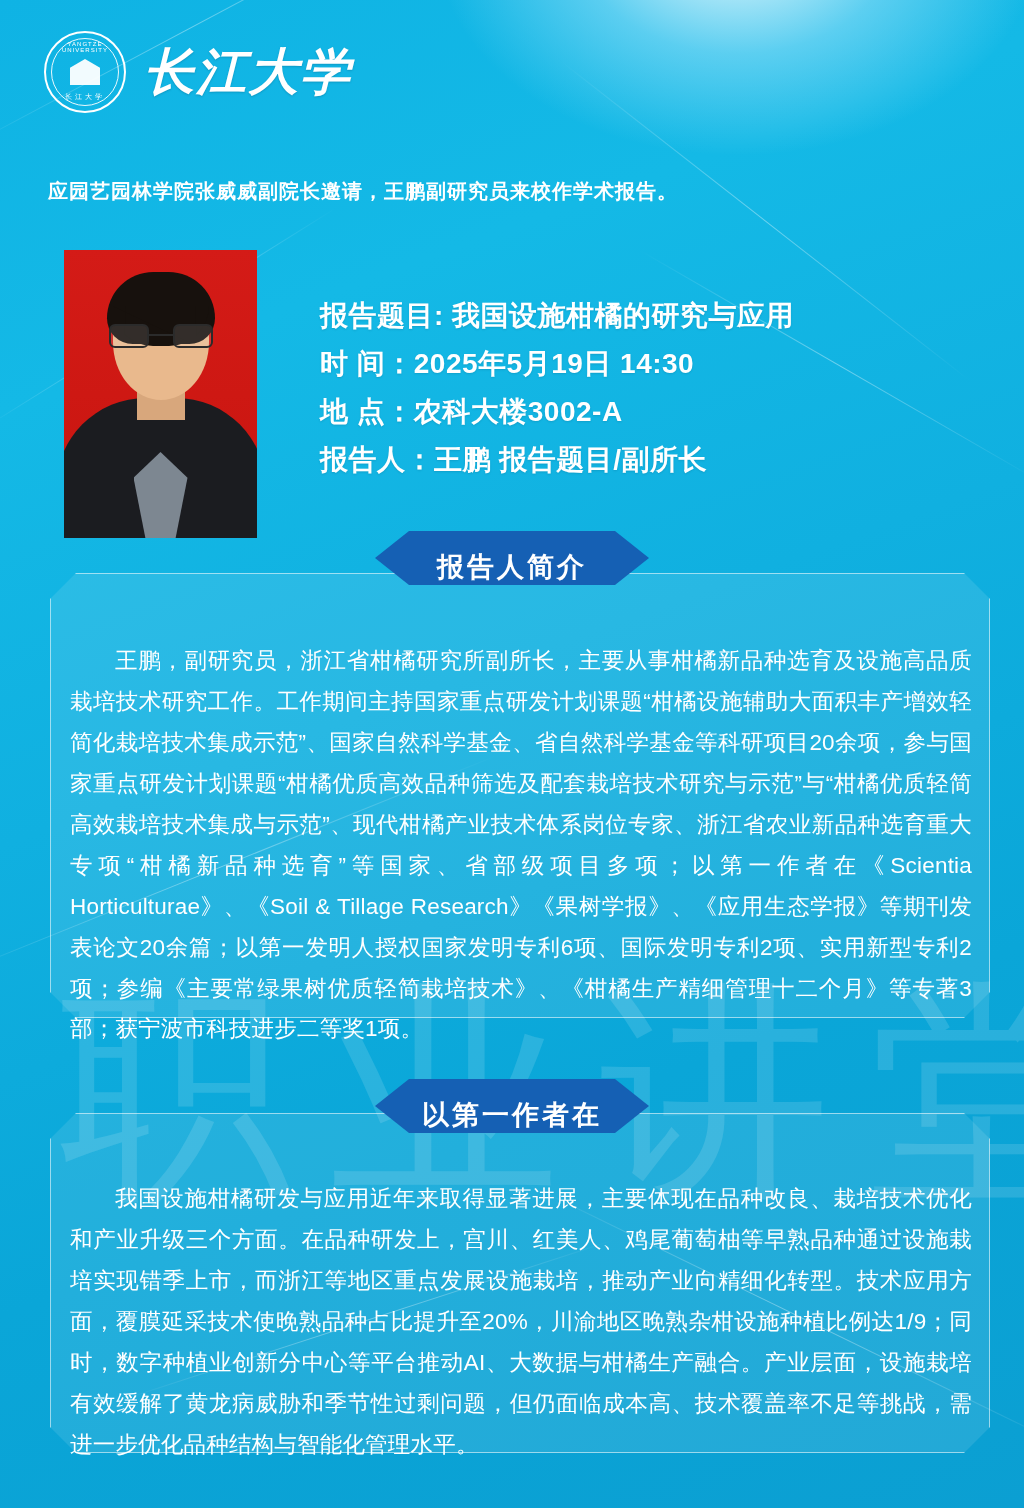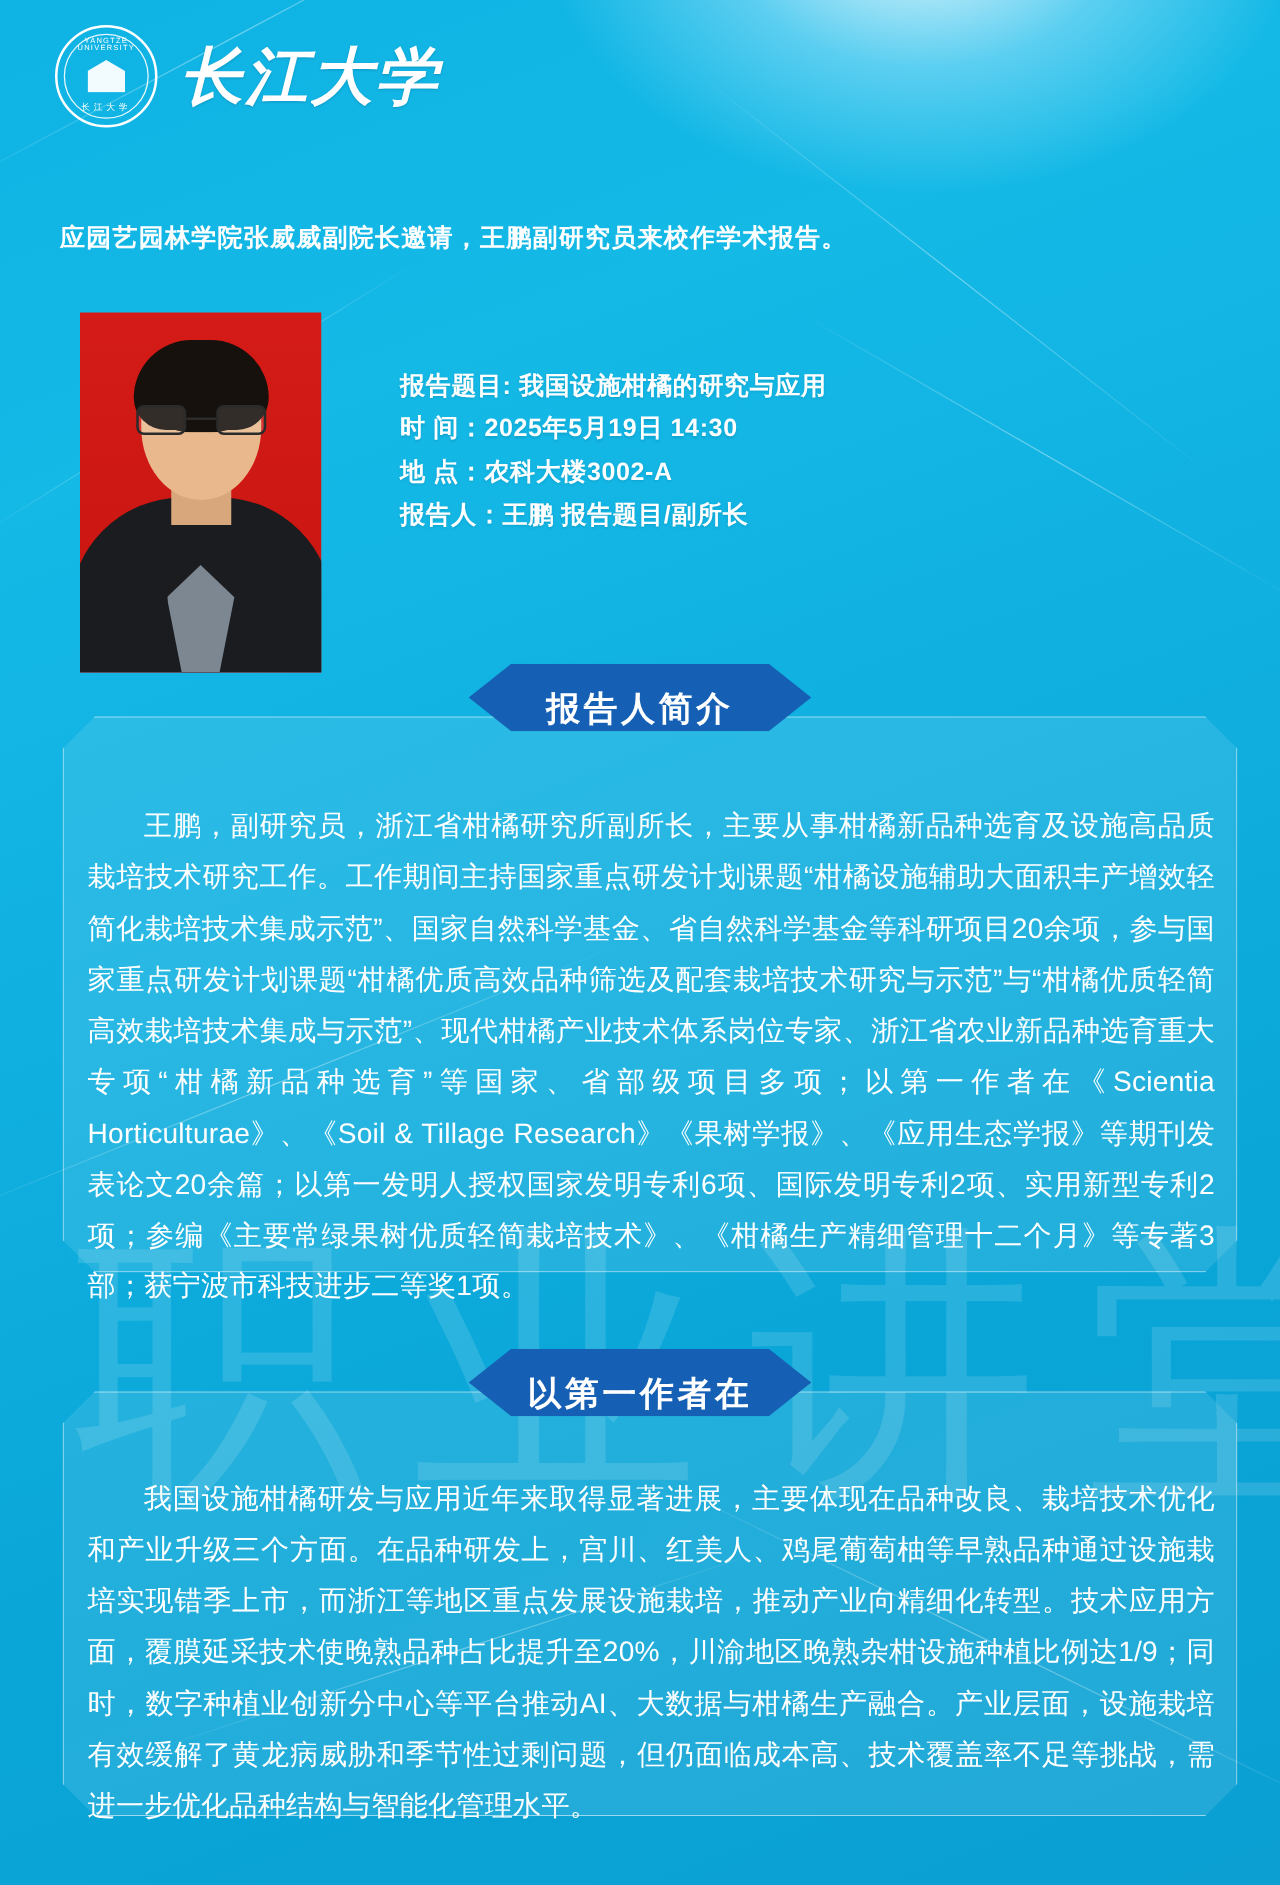--- a/index.html
+++ b/index.html
@@ -44,21 +44,21 @@
     color: rgba(255,255,255,0.13);
     letter-spacing: 40px;
     font-family: "DejaVu Serif", serif;
     white-space: nowrap;
     pointer-events: none;
     user-select: none;
   }
   
   .header {
     position: absolute;
-    top: 20px;
+    top: 31px;
     left: 44px;
     display: flex;
     align-items: center;
     gap: 18px;
   }
   .logo-seal {
     width: 82px;
     height: 82px;
     border-radius: 50%;
     border: 2px solid #ffffff;
@@ -223,21 +223,21 @@
   }
   
   .info {
     position: absolute;
     top: 292px;
     left: 320px;
     right: 40px;
     color: #ffffff;
   }
   .info-line {
-    font-size: 20px;
+    font-size: 28px;
     font-weight: bold;
     line-height: 1.72;
     letter-spacing: 0.5px;
     text-shadow: 0 1px 2px rgba(0,70,100,0.18);
   }
   
   .banner {
     position: relative;
     width: 274px;
     height: 72px;

